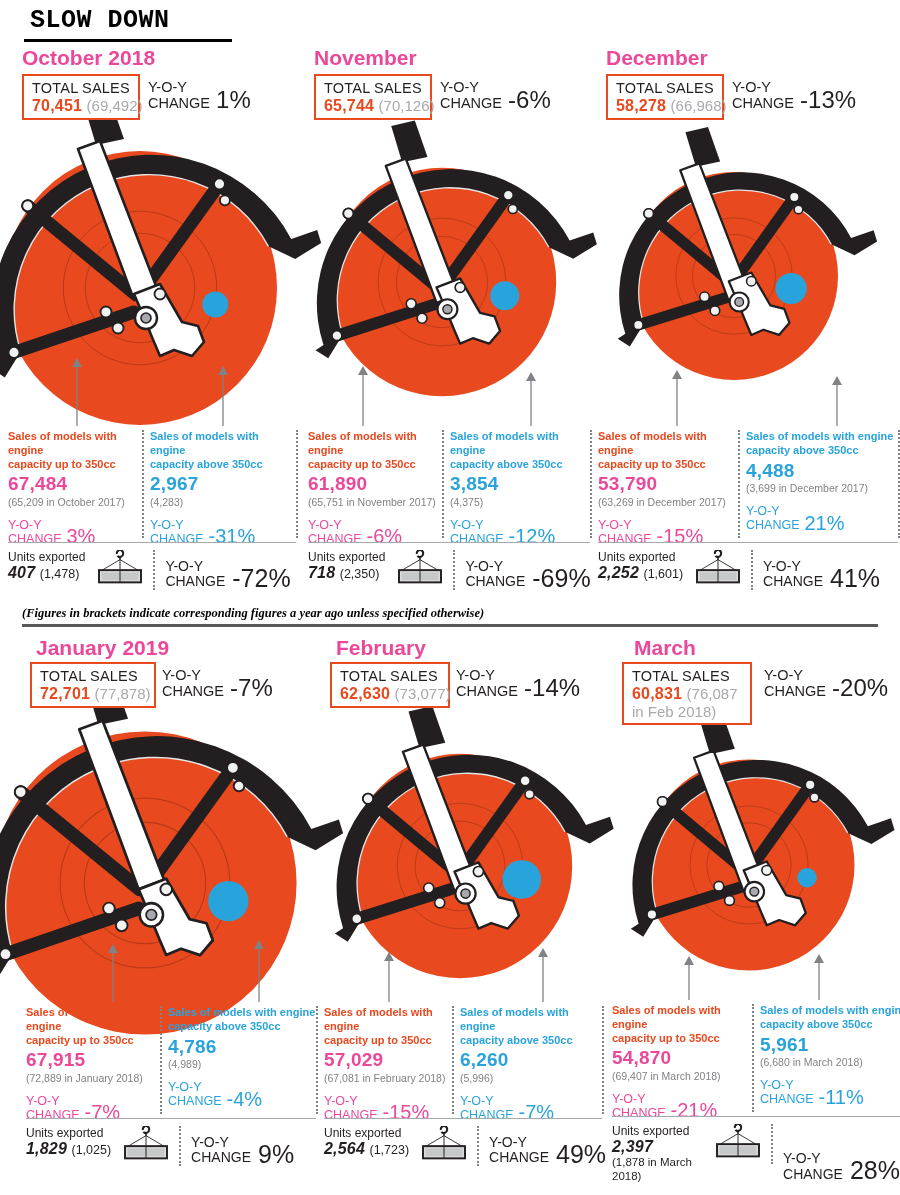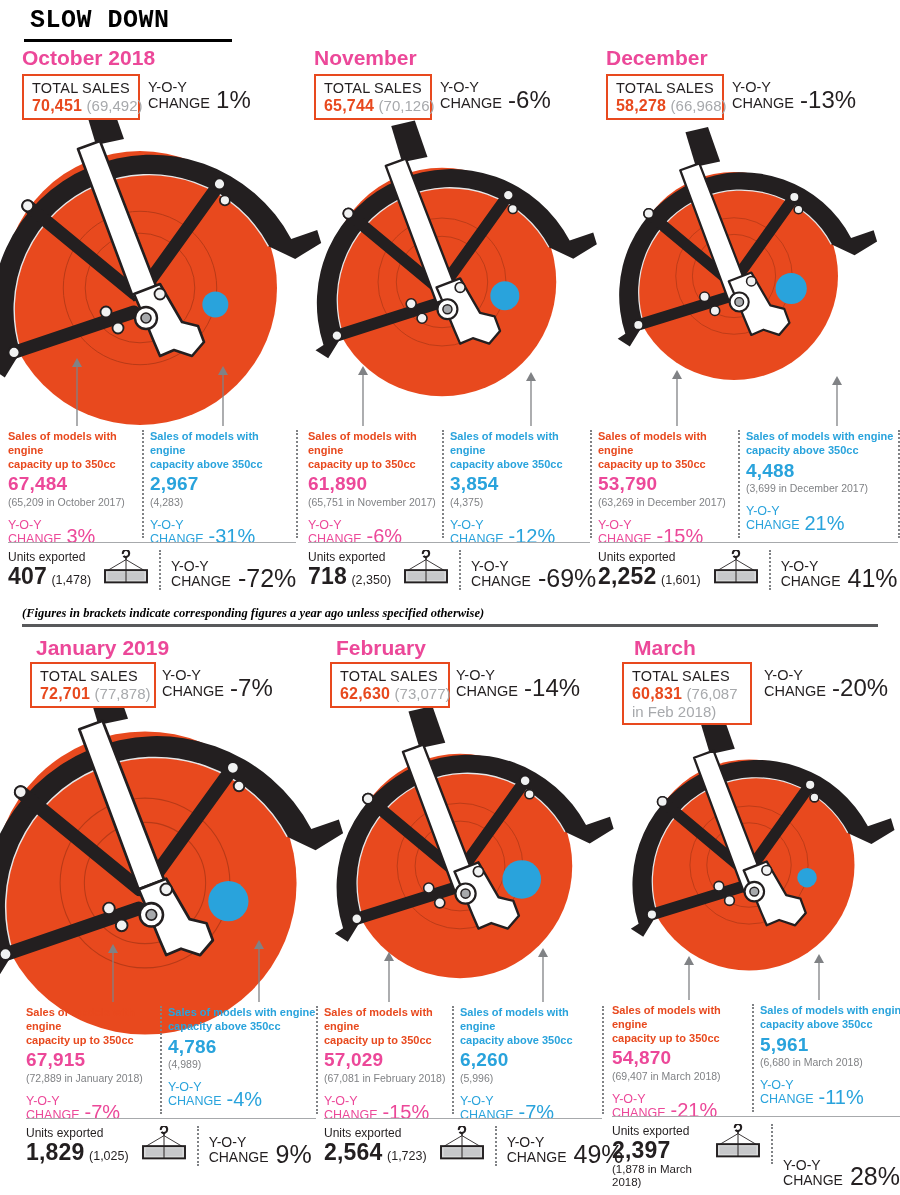--- a/index.html
+++ b/index.html
@@ -79,21 +79,21 @@
   .blue { color:#29a3dc; }
   .sc-head.orange { color:#e8491e; }
   .sc-head.blue  { color:#29a3dc; }
 
   .hrule { position:absolute; height:1px; background:#a7a9ac; }
 
   .export { position:absolute; display:flex; }
   .ex-left { }
   .ex-lbl { font-size:12px; line-height:1.2; color:#231f20;}
   .ex-numline { white-space:nowrap; }
-  .ex-num { font-size:23px; font-weight:bold; letter-spacing:0.2px; line-height:1.05;}
+  .ex-num { font-size:16px; font-weight:bold; letter-spacing:0.2px; line-height:1.05;font-style:italic;}
   .ex-prev { font-size:12.5px; color:#231f20; }
   .ex-prev-block { font-size:11.5px; color:#231f20; display:block; line-height:1.15;}
   .ex-icon { margin:0 6px 0 10px; }
   .ex-yoy { display:flex; align-items:flex-end; gap:7px; white-space:nowrap;}
   .ex-yoy-lbl { font-size:14px; line-height:1.12;}
   .ex-yoy-val { font-size:25px; line-height:0.94;}
 </style>
 </head>
 <body>
 

